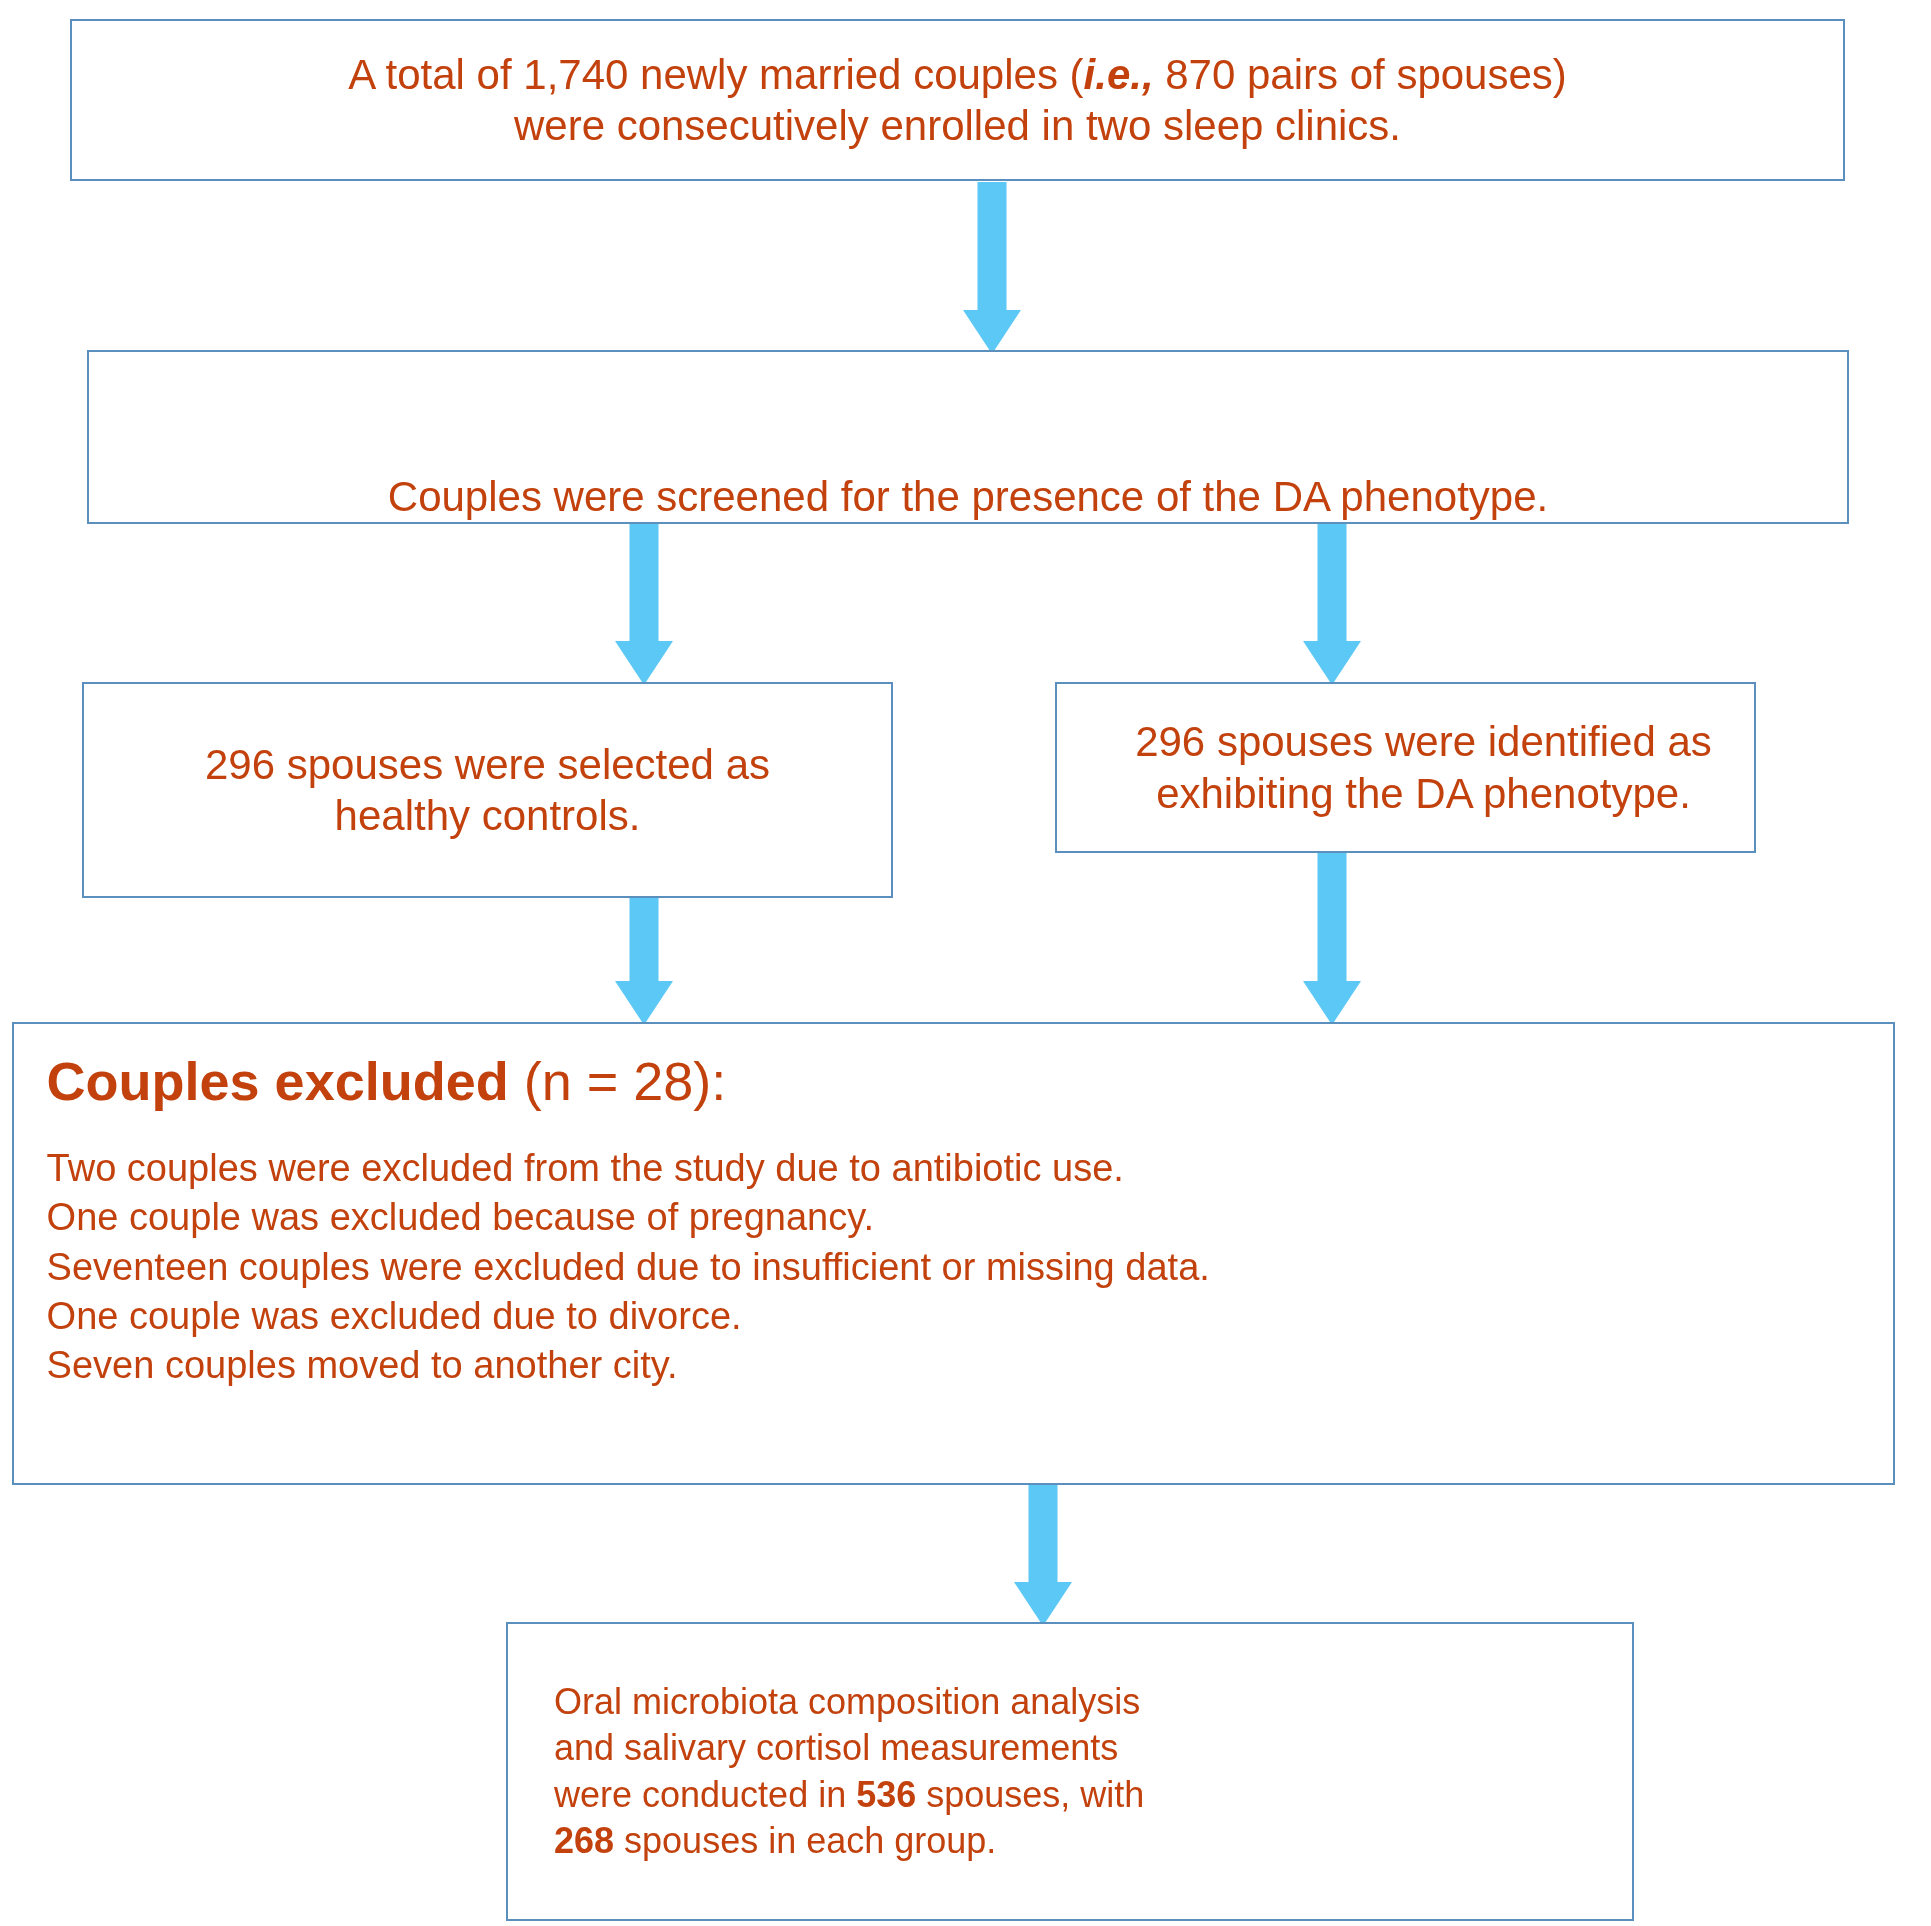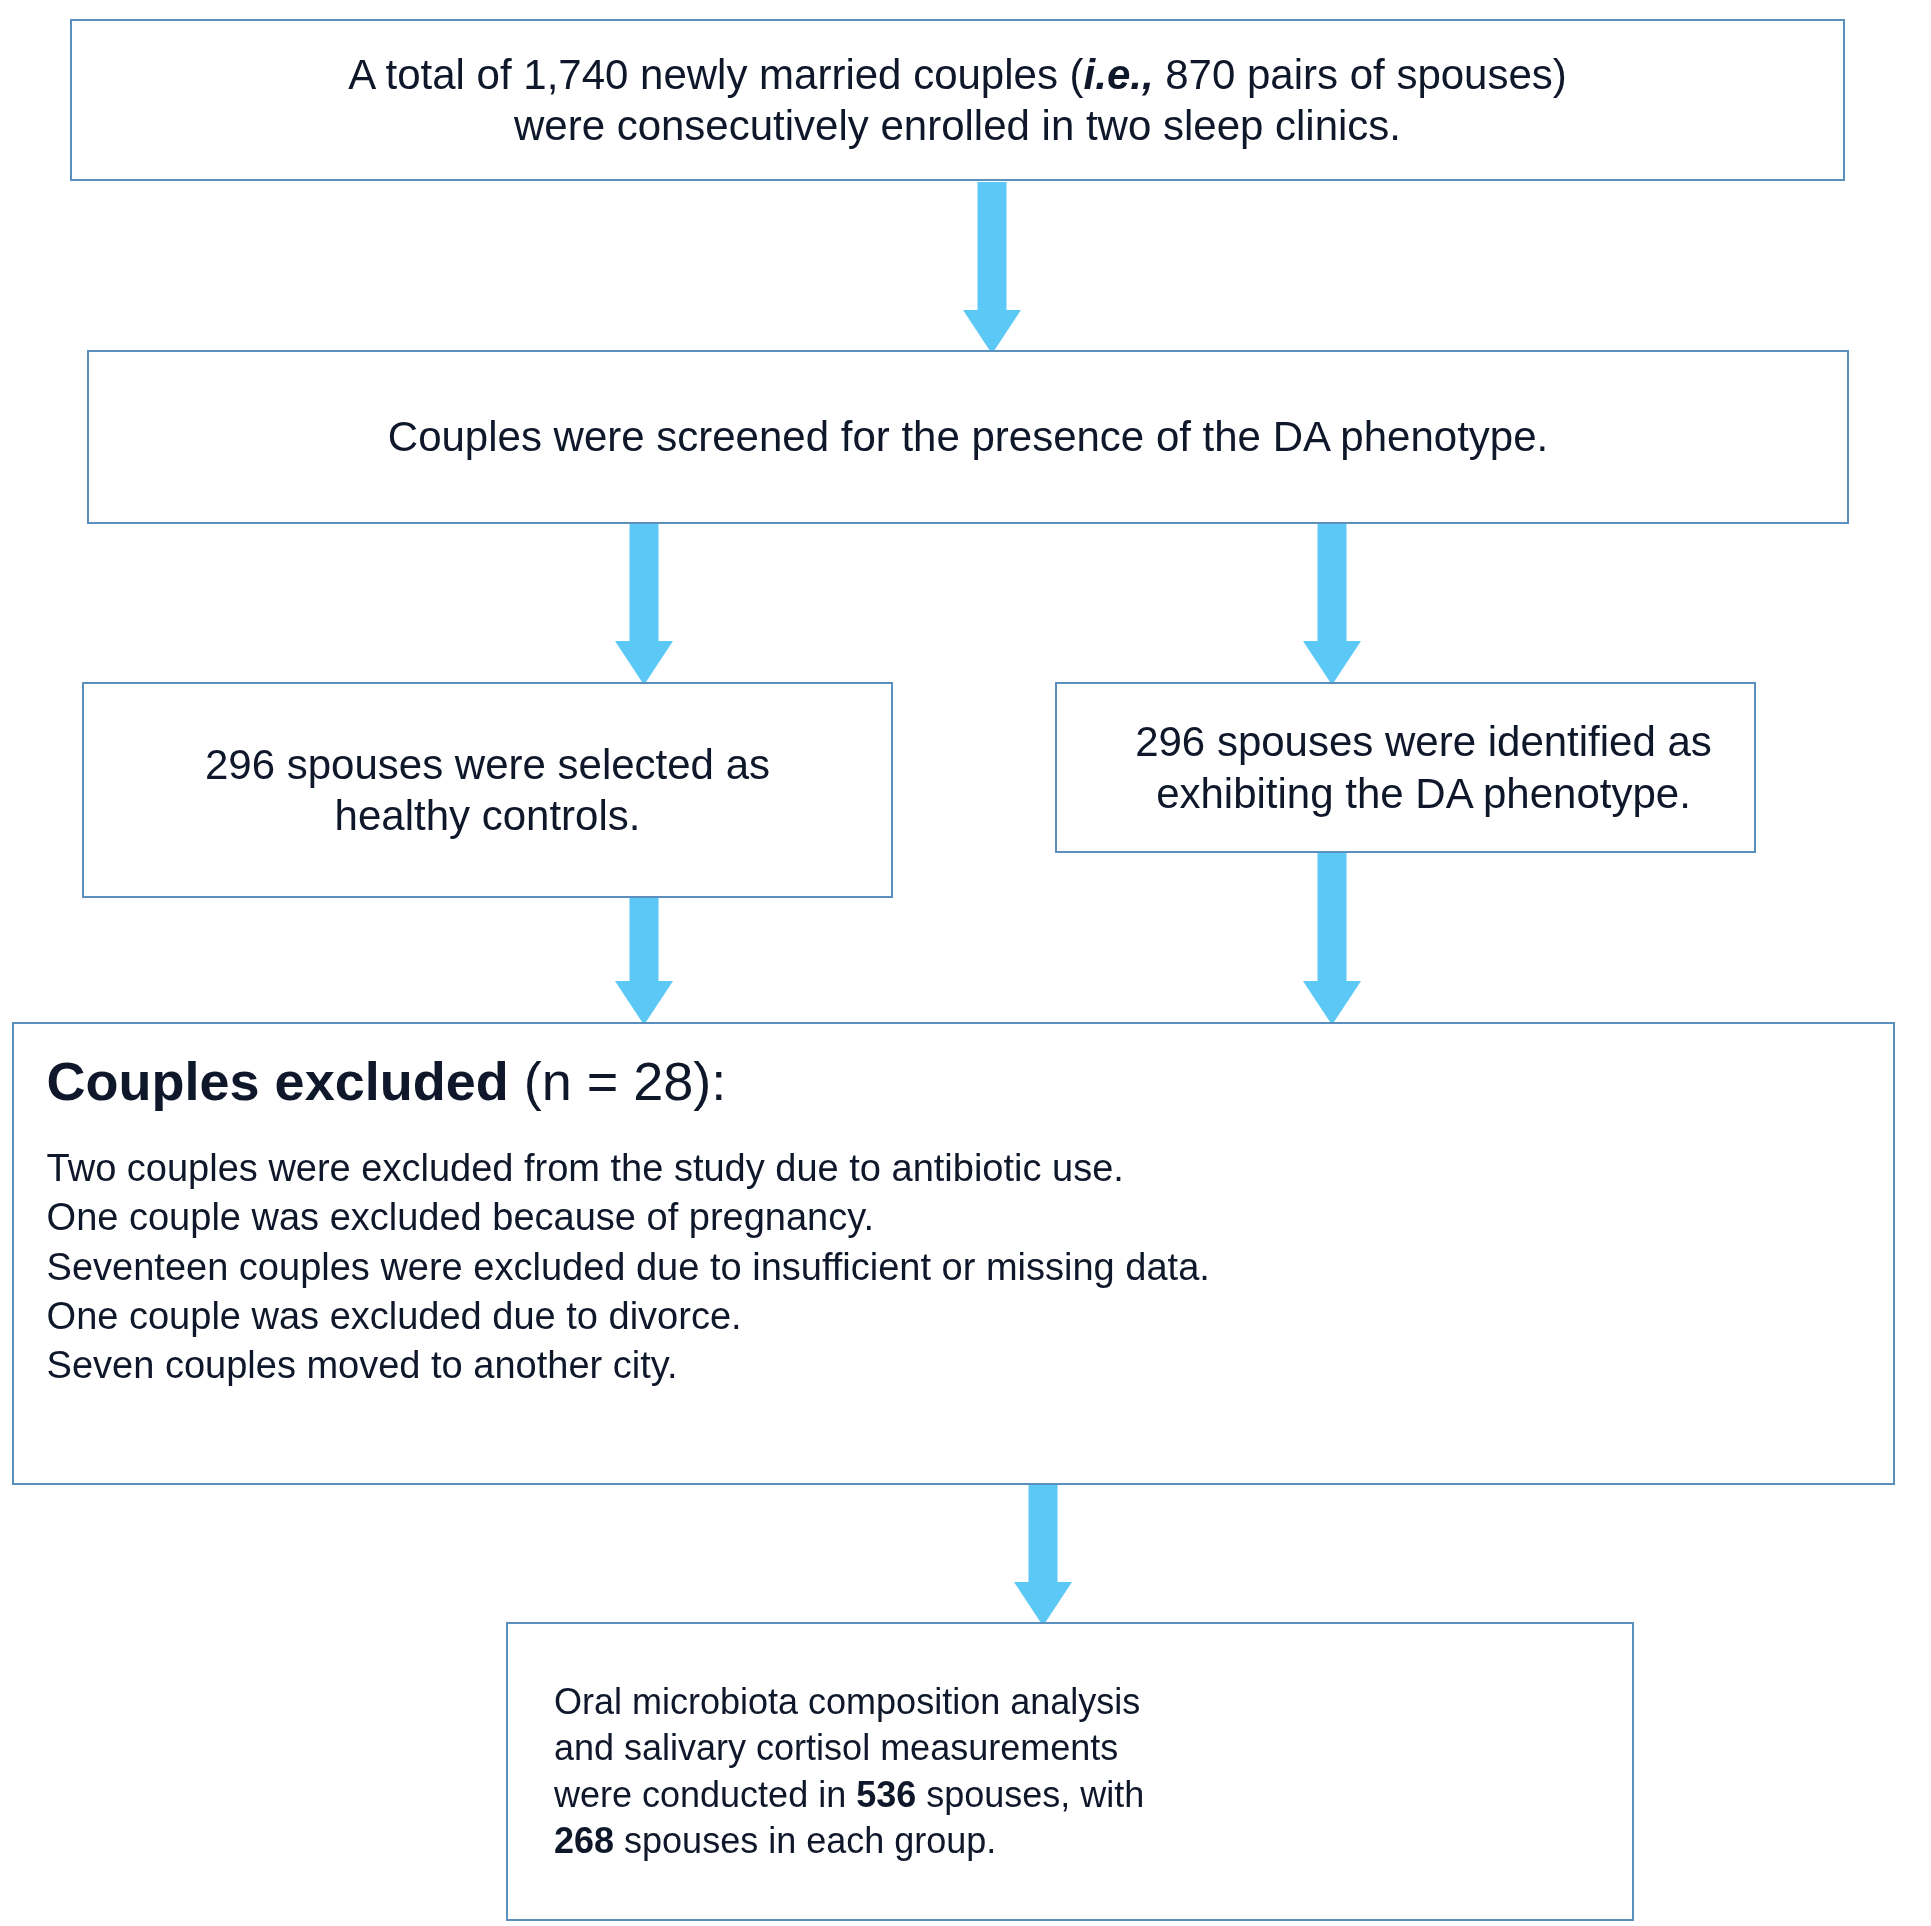--- a/index.html
+++ b/index.html
@@ -28,36 +28,36 @@
   .node {
     position: absolute;
     border: 2.9px solid #5B8FBE;
     background: #ffffff;
     display: flex;
     align-items: center;
     justify-content: center;
     text-align: center;
     line-height: 1.22;
     font-size: 42px;
-    color: #0f172a;
+    color: #c2410c;
     z-index: 3;
   }
 
   .node .inner { width: 100%; padding: 0 17.4px; }
 
   
   #box-enroll {
     left: 70px;  top: 19.3px;
     width: 1775px; height: 162px;
   }
 
   
   #box-screen {
     left: 87px;  top: 350px;
-    width: 1762px; height: 174px;
+    width: 1762px; height: 174px; align-items: flex-end;
   }
 
   
   #box-controls {
     left: 82px;  top: 682px;
     width: 811px; height: 216px;
   }
 
   
   #box-da {

